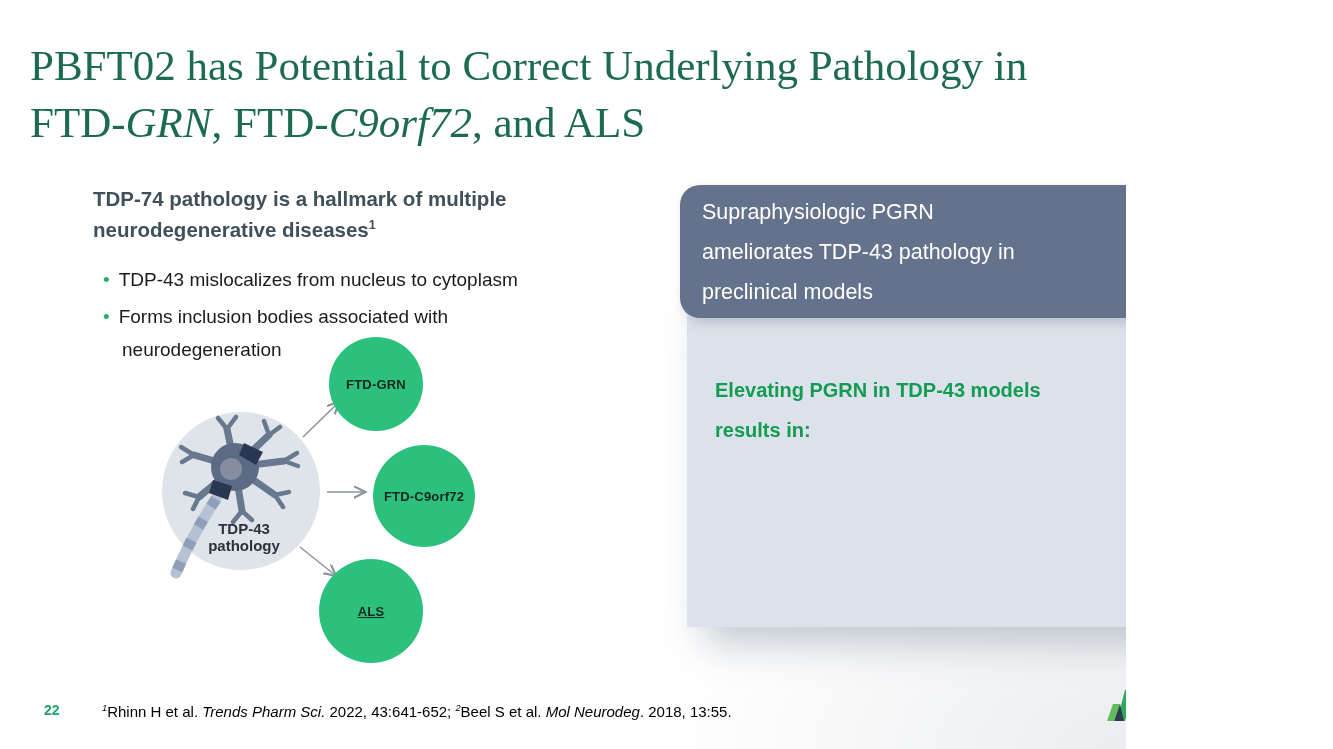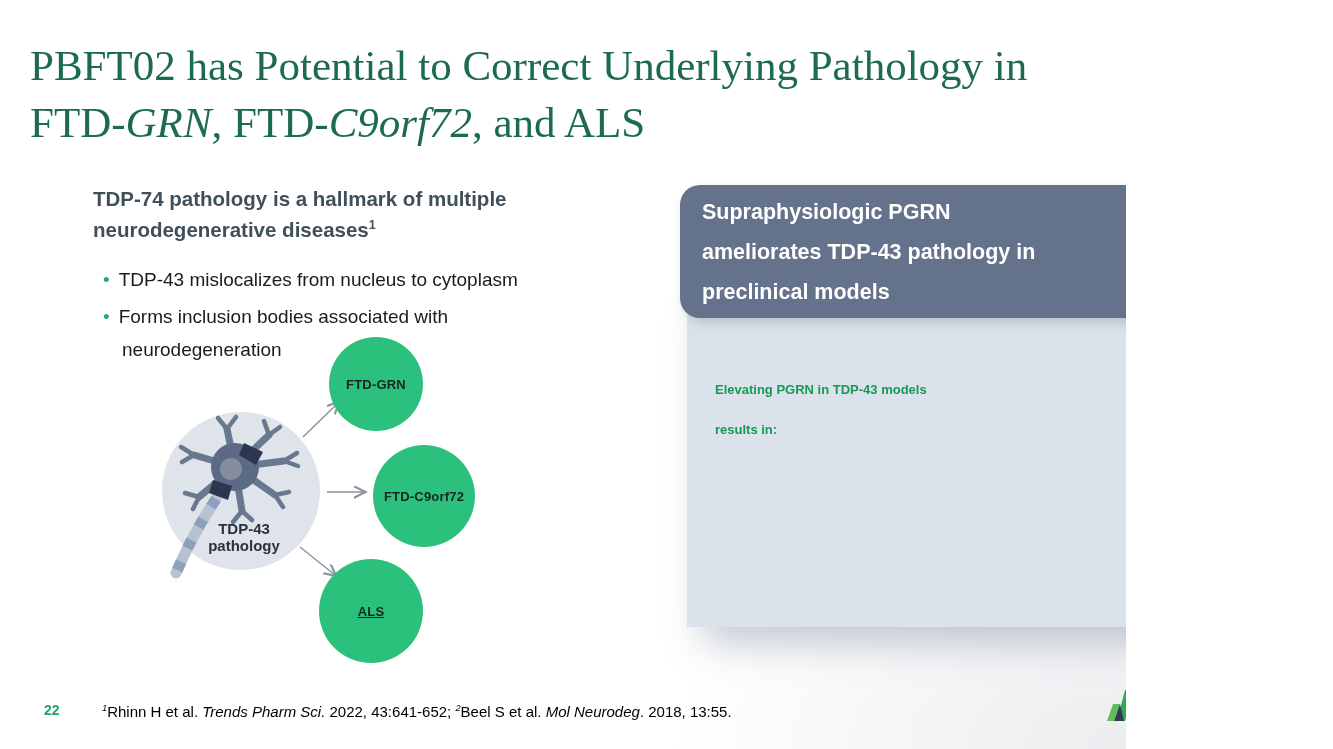--- a/index.html
+++ b/index.html
@@ -42,31 +42,31 @@
     font-size:13px;font-weight:bold;letter-spacing:.2px;color:#17271F;
   }
   .node-1{left:329px;top:337px;width:94px;height:94px;}
   .node-2{left:373px;top:445px;width:102px;height:102px;}
   .node-3{left:319px;top:559px;width:104px;height:104px;text-decoration:underline;}
   .arrows-svg{position:absolute;left:280px;top:380px;width:115px;height:215px;}
   
   .panel-header{
     position:absolute;left:680px;top:185px;width:525px;height:133px;box-sizing:border-box;
     background:var(--panel_header_bg,#65728C);border-radius:20px;
-    padding:7px 10px 0 22px;color:#fff;font-weight:bold;font-size:21.5px;line-height:40px;
+    padding:7px 10px 0 22px;color:#fff;font-weight:normal;font-size:21.5px;line-height:40px;
     box-shadow:4px 5px 12px rgba(120,132,150,.35);z-index:2;
   }
   .panel-body{
     position:absolute;left:687px;top:300px;width:516px;height:327px;
     background:var(--panel_body_bg,#DCE2EB);
     box-shadow:16px 16px 36px rgba(125,138,155,.45);z-index:1;
   }
   .panel-heading{
     position:absolute;left:715px;top:370px;z-index:3;
-    font-size:13px;font-weight:bold;line-height:40px;color:var(--panel_green,#149B52);
+    font-size:20px;font-weight:bold;line-height:40px;color:var(--panel_green,#149B52);
   }
   .panel-bullets{
     position:absolute;left:712px;top:453px;width:352px;z-index:3;margin:0;padding:0;list-style:none;
     font-size:19.5px;line-height:37px;color:var(--text_dark,#1b1b1b);
   }
   .panel-bullets li{padding-left:21px;text-indent:-21px;}
   .panel-bullets li::before{content:"\2022";color:var(--bullet_green,#23AD6B);margin-right:10px;}
   .panel-bullets sup,.footnote sup{font-size:.62em;}
   
   .page-number{position:absolute;left:44px;top:702px;font-size:14px;font-weight:bold;color:var(--page_num_green,#1FA36B);}

